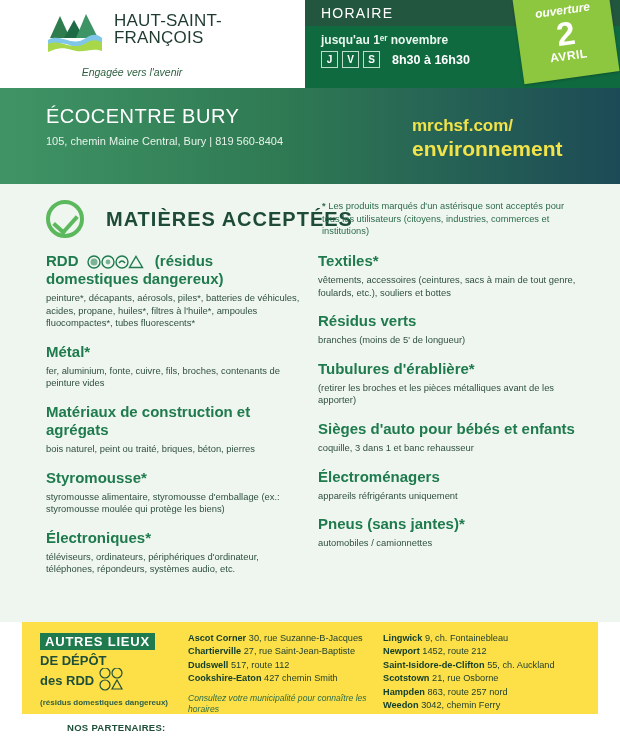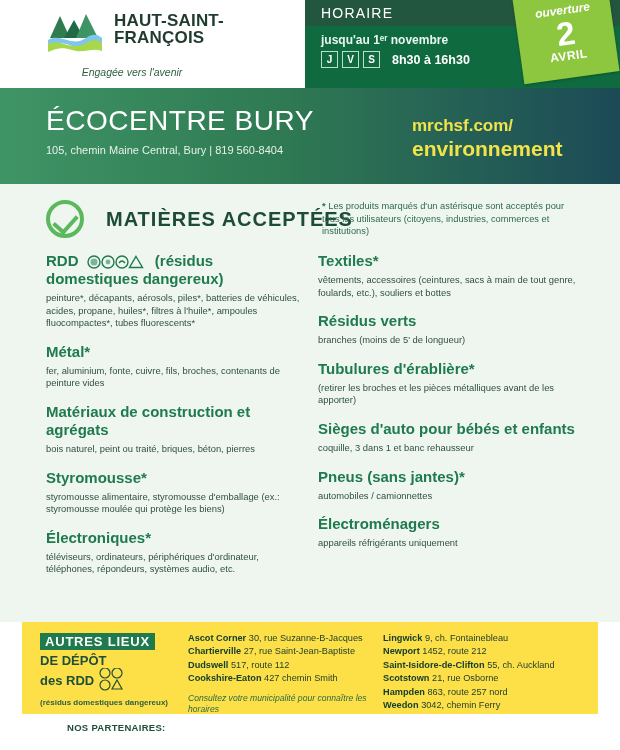--- a/index.html
+++ b/index.html
@@ -21,21 +21,21 @@
   }
   .logo-block {
     width: 300px;
     padding: 8px 0 0 46px;
     display: flex;
     gap: 10px;
   }
   .logo-mark { width: 58px; height: 46px; position: relative; flex: none; }
   .logo-text { padding-top: 4px; }
   .logo-title {
-    font-size: 17px; font-weight: bold; color: #1f3b2e; line-height: 17px;
+    font-size: 17px; font-weight: normal; color: #1f3b2e; line-height: 17px;
     letter-spacing: .2px;
   }
   .logo-sub {
     margin-top: 14px;
     font-size: 10.5px; font-style: italic; color: #2d5f3f;
     text-align: center; width: 192px;
   }
 
   
   .horaire {
@@ -80,21 +80,21 @@
     position: relative;
     height: 96px;
     background: linear-gradient(90deg,#3f9465 0%, #2f7a53 45%, #1c4a56 100%);
     color: #fff;
     padding: 12px 0 0 46px;
   }
   .season {
     font-size: 14.5px; font-weight: bold; letter-spacing: 4px; color: #cfe9b6;
   }
   .eco-title {
-    font-size: 28px; font-weight: normal; letter-spacing: .5px; margin-top: 5px;
+    font-size: 20px; font-weight: normal; letter-spacing: .5px; margin-top: 5px;
   }
   .eco-addr { font-size: 11px; margin-top: 7px; color: #e6f2ea; }
   .band-url {
     position: absolute; left: 412px; top: 26px;
     color: #f2e34a; font-weight: bold; line-height: 23px;
   }
   .band-url .l1 { font-size: 17px; }
   .band-url .l2 { font-size: 21px; }
 
   
@@ -284,26 +284,26 @@
         </div>
         <div class="cat">
           <div class="cat-title">Tubulures d'érablière*</div>
           <div class="cat-desc">(retirer les broches et les pièces métalliques avant de les apporter)</div>
         </div>
         <div class="cat">
           <div class="cat-title">Sièges d'auto pour bébés et enfants</div>
           <div class="cat-desc">coquille, 3 dans 1 et banc rehausseur</div>
         </div>
         <div class="cat">
+          <div class="cat-title">Électroménagers</div>
+          <div class="cat-desc">appareils réfrigérants uniquement</div>
+        </div>
+        <div class="cat">
           <div class="cat-title">Pneus (sans jantes)*</div>
           <div class="cat-desc">automobiles / camionnettes</div>
-        </div>
-        <div class="cat">
-          <div class="cat-title">Électroménagers</div>
-          <div class="cat-desc">appareils réfrigérants uniquement</div>
         </div>
       </div>
     </div>
   </div>
 
   <div class="footer-panel">
     <div class="autres">
       <div class="autres-t1">AUTRES LIEUX</div>
       <div class="autres-t2">DE DÉPÔT</div>
       <div style="display:flex;align-items:center;">

